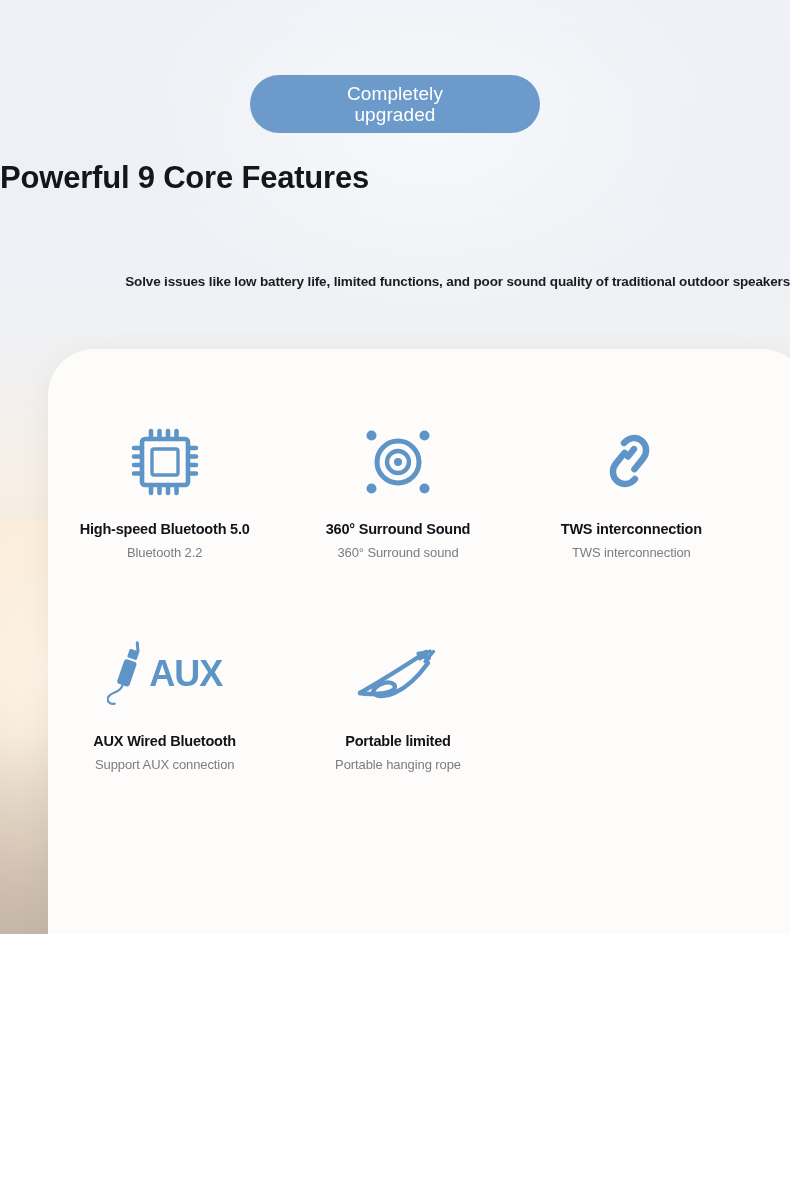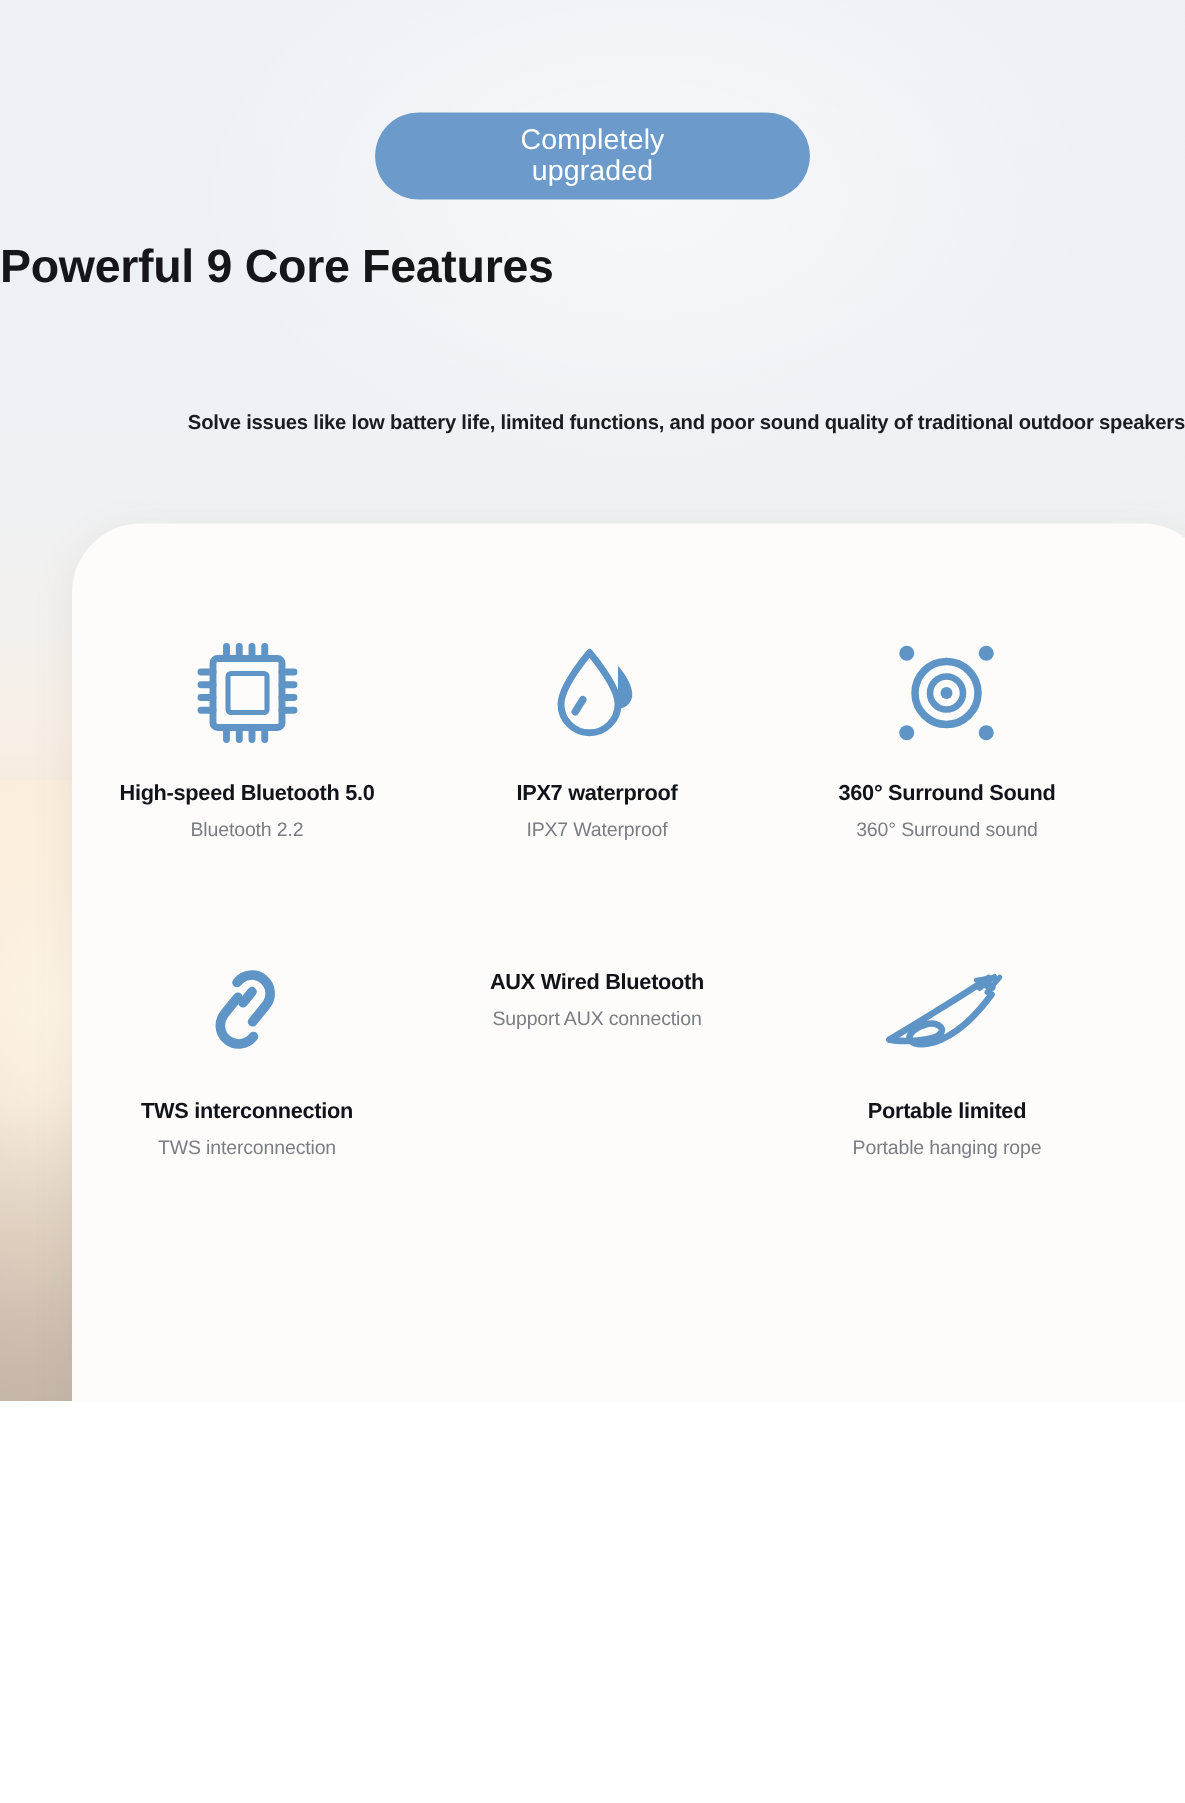--- a/index.html
+++ b/index.html
@@ -215,31 +215,20 @@
             <path d="M26 63v8M34.5 63v8M43 63v8M51.5 63v8"></path>
             <path d="M17 26H9M17 34.5H9M17 43H9M17 51.5H9"></path>
             <path d="M63 26h8M63 34.5h8M63 43h8M63 51.5h8"></path>
           </svg>
         </div>
         <div class="cell-title">High-speed Bluetooth 5.0</div>
         <div class="cell-sub">Bluetooth 2.2</div>
       </div>
 
 
-      <div class="cell">
-        <div class="icon-wrap">
-          <svg width="80" height="80" viewBox="0 0 80 80" fill="none">
-            <path d="M54 22c0-0.6 9.5 10.5 9.5 18.5A9.6 9.6 0 0 1 54 50.5Z" fill="#5e94c6"></path>
-            <path d="M35 13 C35 13 16 35 16 47.5 a19 19 0 0 0 38 0 C54 35 35 13 35 13Z" stroke="#5e94c6" stroke-width="4.6" fill="none" stroke-linejoin="round"></path>
-            <path d="M30.5 44.5 L25.5 52.5" stroke="#5e94c6" stroke-width="5" stroke-linecap="round"></path>
-          </svg>
-        </div>
-        <div class="cell-title">IPX7 waterproof</div>
-        <div class="cell-sub">IPX7 Waterproof</div>
-      </div>
 
 
       <div class="cell">
         <div class="icon-wrap">
           <svg width="78" height="78" viewBox="0 0 78 78" fill="none">
             <circle cx="39" cy="39" r="21" stroke="#5e94c6" stroke-width="5"></circle>
             <circle cx="39" cy="39" r="11" stroke="#5e94c6" stroke-width="4.4"></circle>
             <circle cx="39" cy="39" r="4" fill="#5e94c6"></circle>
             <circle cx="12.5" cy="12.5" r="5" fill="#5e94c6"></circle>
             <circle cx="65.5" cy="12.5" r="5" fill="#5e94c6"></circle>
@@ -259,20 +248,33 @@
             <path d="M44 55c-4.5 5.6-12.2 6.6-17.6 2.2 -5.4-4.4 -6-12.2 -1.4-17.8l8.6-10.6"></path>
             <path d="M49.5 30.5c4.5-5.6 12.2-6.6 17.6-2.2" stroke-width="0"></path>
             <path d="M37 32.5l6-7.4"></path>
           </svg>
         </div>
         <div class="cell-title">TWS interconnection</div>
         <div class="cell-sub">TWS interconnection</div>
       </div>
 
       <div class="cell">
+        <div class="icon-wrap">
+          <div class="aux-row">
+            <svg width="40" height="74" viewBox="0 0 40 74" fill="none">
+              <g transform="rotate(19 20 37)">
+                <path d="M19.5 4 L23 12" stroke="#5e94c6" stroke-width="3" stroke-linecap="round"></path>
+                <rect x="14.5" y="12" width="10" height="9" rx="1.5" fill="#5e94c6"></rect>
+                <rect x="13" y="23" width="13" height="26" rx="3" fill="#5e94c6"></rect>
+                <path d="M19.5 49 C19.5 58 12 58 10 64 c-1.6 5 4 8 8 5" stroke="#5e94c6" stroke-width="2.2" fill="none" stroke-linecap="round"></path>
+              </g>
+            </svg>
+            <span class="aux-text">AUX</span>
+          </div>
+        </div>
         <div class="cell-title">AUX Wired Bluetooth</div>
         <div class="cell-sub">Support AUX connection</div>
       </div>
 
       <div class="cell">
         <div class="icon-wrap">
           <svg width="96" height="76" viewBox="0 0 96 76" fill="none" stroke="#5e94c6" stroke-linecap="round" stroke-linejoin="round">
             <path d="M10 57 C22 50 58 28 76 16" stroke-width="4.4"></path>
             <path d="M10 57 C18 59 40 58 44 53 c3.5-4.4 -3.5-8 -10-6 -7 2 -12.5 7 -10 10.5 2.6 3.6 12 3.4 20.5 -0.5 C58 51 70 38 78 27" stroke-width="4.4" fill="none"></path>
             <path d="M70 23 l10 -8 M75 25.5 l8.5 -10 M68 17.5 l12 -2" stroke-width="3.4"></path>

